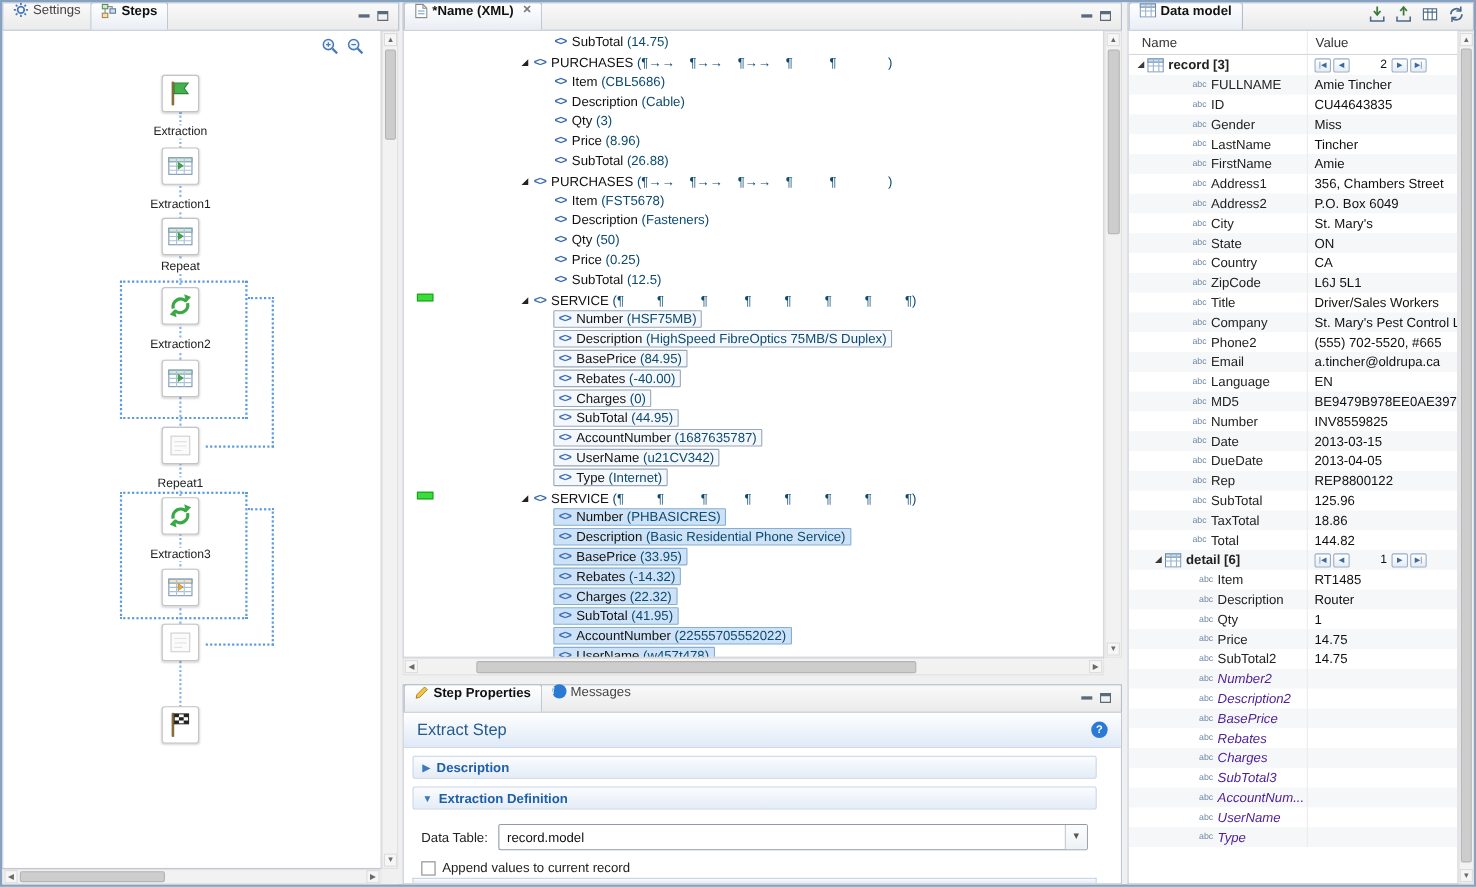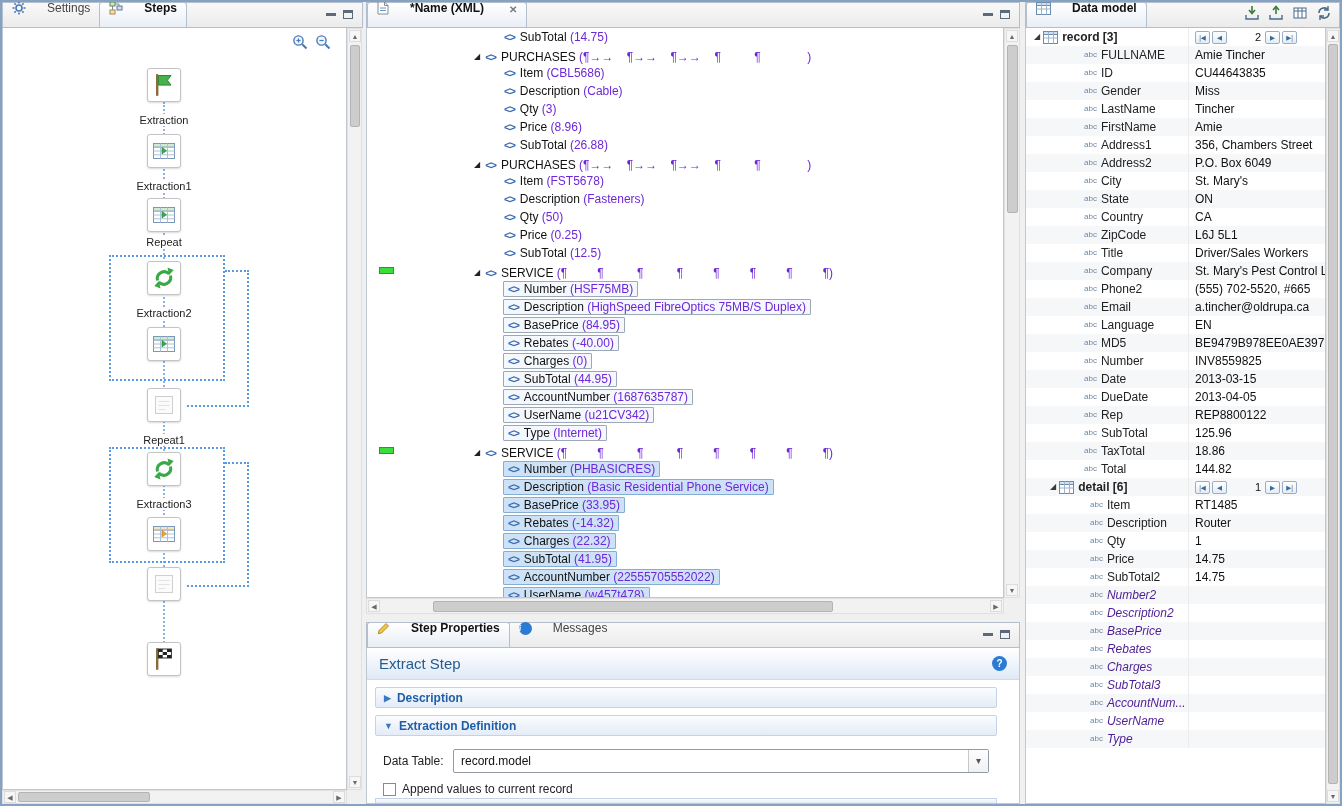--- a/index.html
+++ b/index.html
@@ -2,21 +2,21 @@
 <html><head>
 <meta charset="utf-8">
 <style>
   *{margin:0;padding:0;box-sizing:border-box;}
   html,body{background:#8f8f8f;}
   body{font-family:"Liberation Sans",sans-serif;}
   .window{position:relative;width:1342px;height:806px;background:#f0f0f0;border:2px solid #86a2c2;overflow:hidden;font-size:12px;color:#222;}
 
   
   .tabbar{position:absolute;height:26px;background:linear-gradient(#f9f9f9,#ebebeb);border:1px solid #b4bfce;border-bottom:1px solid #b4bfce;display:flex;align-items:flex-end;}
-  .tab{height:25px;display:flex;align-items:flex-end;gap:21px;padding:12px 9px;color:#444;white-space:nowrap;}
+  .tab{height:25px;display:flex;align-items:flex-start;gap:4px;padding:0 9px;color:#444;white-space:nowrap;}
   .tab.active{background:linear-gradient(#ffffff,#e9eef5);border:1px solid #b4bfce;border-bottom:none;border-radius:3px 3px 0 0;color:#111;font-weight:bold;}
   .tab-ic{display:inline-flex;align-items:center;}
   .winbtns{margin-left:auto;display:flex;gap:7px;align-items:center;padding:0 9px 8px 0;}
   .btn-min{width:10px;height:3px;background:#5a6a7a;display:inline-block;}
   .btn-max{width:10px;height:9px;border:1px solid #5a6a7a;border-top-width:3px;display:inline-block;}
   .close-x{font-size:10px;color:#777;margin-left:4px;}
   #left-tabbar{left:0;top:0;width:361px;}
   #xml-tabbar{left:364px;top:0;width:654px;}
   #props-tabbar{left:364px;top:620px;width:654px;}
   #dm-tabbar{left:1023px;top:0;width:315px;}
@@ -42,21 +42,21 @@
   #xml-body{position:absolute;left:364px;top:26px;width:638px;height:570px;background:#fff;border:1px solid #c2c8d2;border-top:none;overflow:hidden;}
   .xml-row{position:relative;height:18px;line-height:18px;white-space:pre;font-size:12px;}
   .xml-marker{position:absolute;left:12px;top:5px;width:15px;height:7px;}
   .xml-marker.on{background:#3ade3a;border:1px solid #1f9e1f;}
   .xml-content{display:inline-flex;align-items:center;height:16px;margin-top:1px;border:1px solid transparent;border-radius:1px;padding:0 3px 0 0;}
   .xml-content.hl-box{background:#f4f8fc;border-color:#9aa8b8;padding:0 4px;}
   .xml-content.hl-fill{background:#cde2f6;border-color:#84aed6;padding:0 4px;}
   .xml-tri{font-size:8px;color:#222;margin-right:5px;flex:none;}
   .xml-tag{color:#3a6ab0;font-weight:bold;font-size:11px;margin-right:5px;flex:none;letter-spacing:-1px;}
   .xml-name{color:#111;}
-  .xml-value{color:#6d28d9;white-space:pre;}
+  .xml-value{color:#0c4a6e;white-space:pre;}
 
   
   #props-body{position:absolute;left:364px;top:646px;width:654px;height:156px;background:#fff;border:1px solid #c2c8d2;border-top:none;overflow:hidden;}
   .props-title-band{height:32px;background:linear-gradient(#ffffff,#dfe9f6);border-bottom:1px solid #cddaeb;display:flex;align-items:center;padding:0 12px;}
   .props-title{font-size:15px;color:#235c8f;font-weight:normal;}
   .help-icon{margin-left:auto;width:15px;height:15px;border-radius:50%;background:#2b7bd4;color:#fff;font-size:10px;font-weight:bold;text-align:center;line-height:15px;}
   .section-bar{height:21px;margin:7px 22px 0 8px;background:linear-gradient(#fbfcfe,#e4ecf7);border:1px solid #c6d3e4;border-radius:2px;display:flex;align-items:center;padding:0 8px;color:#1f5fa8;font-weight:bold;gap:6px;}
   .sec-tri{font-size:9px;color:#3a78c2;}
   .form-row{margin:13px 0 0 16px;display:flex;align-items:center;}
   .form-label{width:70px;color:#222;}
@@ -425,20 +425,24 @@
           <svg width="16" height="16" viewBox="0 0 16 16">
             <path d="M3 8 a5 5 0 0 1 9 -3" fill="none" stroke="#4a6a8a" stroke-width="1.6"></path>
             <path d="M13 8 a5 5 0 0 1 -9 3" fill="none" stroke="#4a6a8a" stroke-width="1.6"></path>
             <path d="M12 1 v4 h-4" fill="none" stroke="#4a6a8a" stroke-width="1.4"></path>
             <path d="M4 15 v-4 h4" fill="none" stroke="#4a6a8a" stroke-width="1.4"></path>
           </svg>
         </span>
     </div>
   </div>
   <div id="dm-panel">
+    <div class="dm-colhead">
+      <span class="dm-colname">Name</span>
+      <span class="dm-colvalue">Value</span>
+    </div>
     <div id="dm-rows">
         <div class="dm-row group">
           <span class="dm-name" style="padding-left: 8px;">
             <span class="dm-tri">◢</span>
             <span class="dm-table-icon">
               <svg width="15" height="13" viewBox="0 0 15 13">
                 <rect x="0.5" y="0.5" width="14" height="12" fill="#fff" stroke="#6a8ab0"></rect>
                 <rect x="0.5" y="0.5" width="14" height="3" fill="#cfe0f0" stroke="#6a8ab0"></rect>
                 <line x1="5.5" y1="0.5" x2="5.5" y2="12.5" stroke="#9ab4cc"></line>
                 <line x1="10.5" y1="0.5" x2="10.5" y2="12.5" stroke="#9ab4cc"></line>

